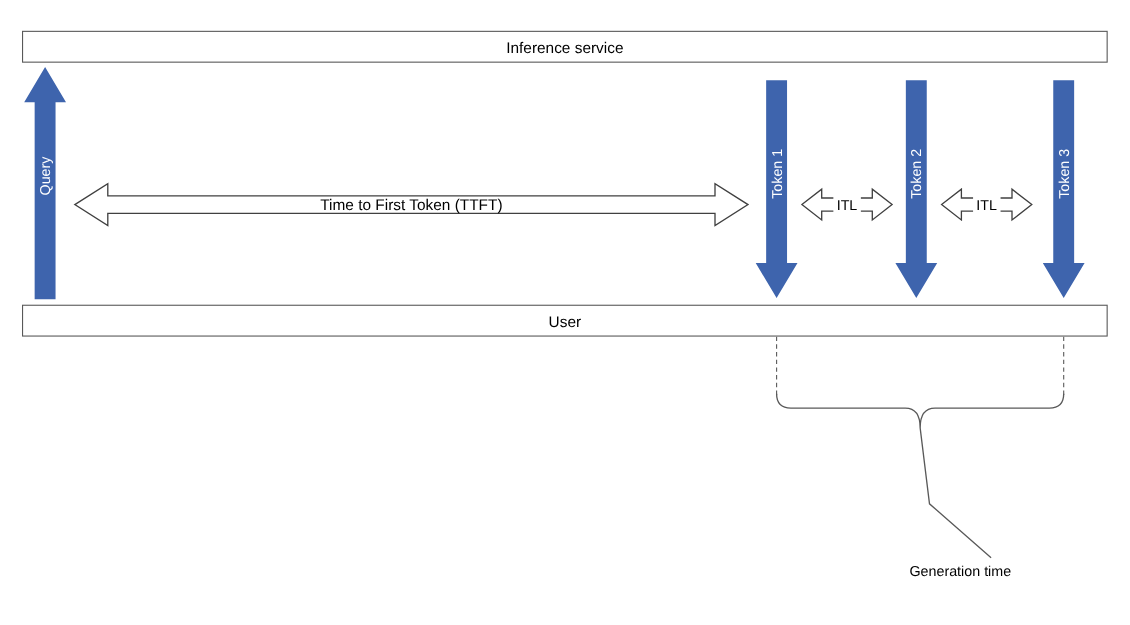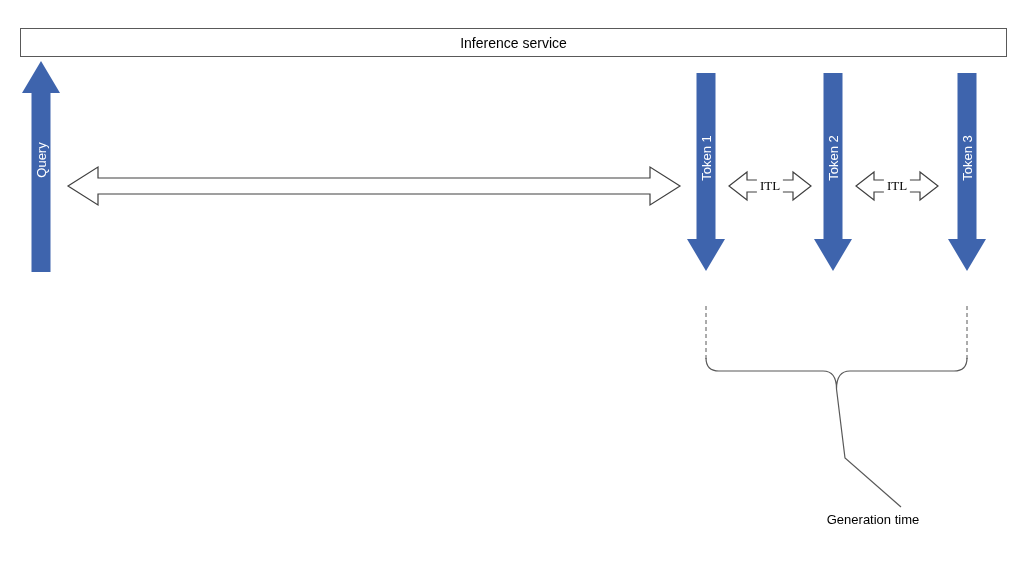--- a/index.html
+++ b/index.html
@@ -61,21 +61,21 @@
     position: absolute;
     white-space: nowrap;
     font-size: 13px;
     color: #000000;
     transform: translate(-50%, -50%);
   }
   .vlabel {
     transform: translate(-50%, -50%) rotate(-90deg);
   }
   .white { color: #ffffff; }
-  .bg { background: #ffffff; padding: 0 3px; font-family: Liberation Serif, serif; }
+  .bg { background: #ffffff; padding: 0 3px; }
   .ttft { font-size: 14px; }
 </style>
 </head>
 <body>
 
 <div class="canvas">
 
   <svg class="layer" width="1027" height="568" viewBox="0 0 1027 568">
 
     <polygon class="blue-arrow" points="41,61 60,93 50.5,93 50.5,272 31.5,272 31.5,93 22,93" fill="#3E64AD"></polygon>
@@ -93,23 +93,27 @@
     <line class="dashed" x1="967" y1="306" x2="967" y2="359"></line>
 
     <path class="brace" d="M 706 358 Q 706 371 719 371 L 823 371 Q 836.5 371 836.5 389 Q 836.5 371 850 371 L 954 371 Q 967 371 967 358"></path>
 
     <path class="leader" d="M 836.5 389 L 845 458 L 901 507"></path>
   </svg>
 
   <div class="box inference">
     <span>Inference service</span>
   </div>
+  <div class="box user">
+    <span>User</span>
+  </div>
 
   <div class="vlabel white" style="left:41px; top:160px">Query</div>
   <div class="vlabel white" style="left:706px; top:158px">Token 1</div>
   <div class="vlabel white" style="left:833px; top:158px">Token 2</div>
   <div class="vlabel white" style="left:967px; top:158px">Token 3</div>
 
+  <div class="hlabel ttft" style="left:374px; top:186px">Time to First Token (TTFT)</div>
   <div class="hlabel bg" style="left:770px; top:186px">ITL</div>
   <div class="hlabel bg" style="left:897px; top:186px">ITL</div>
   <div class="hlabel" style="left:873px; top:519px">Generation time</div>
 
 </div>
 
 </body></html>

